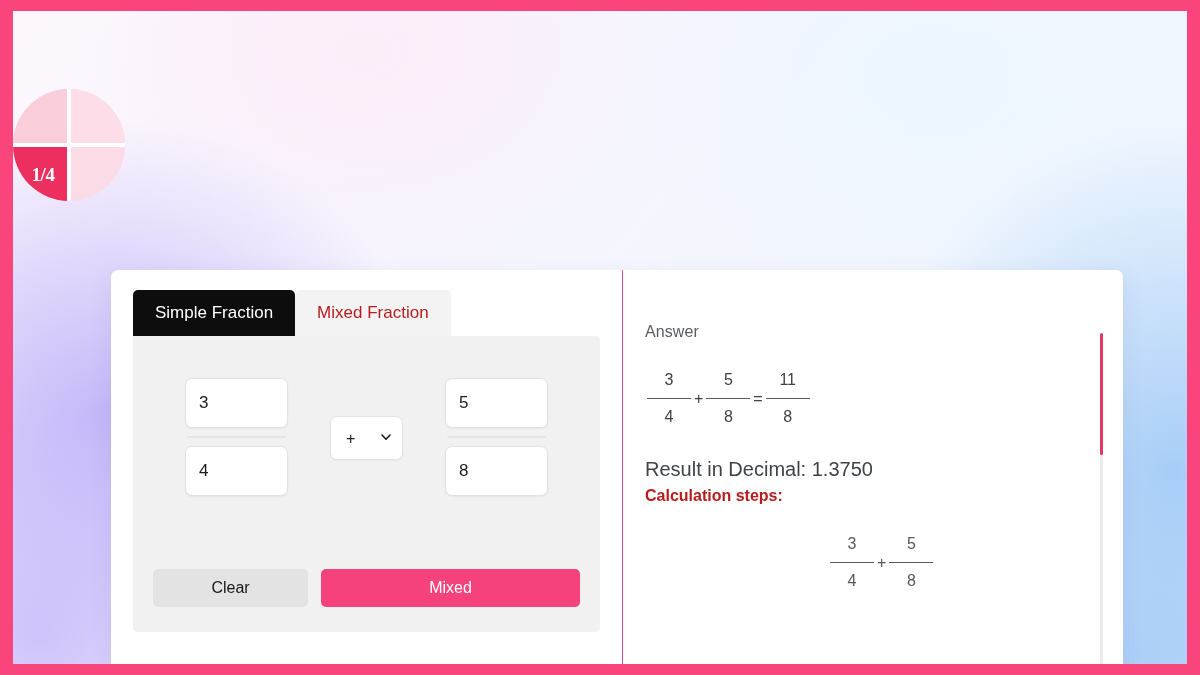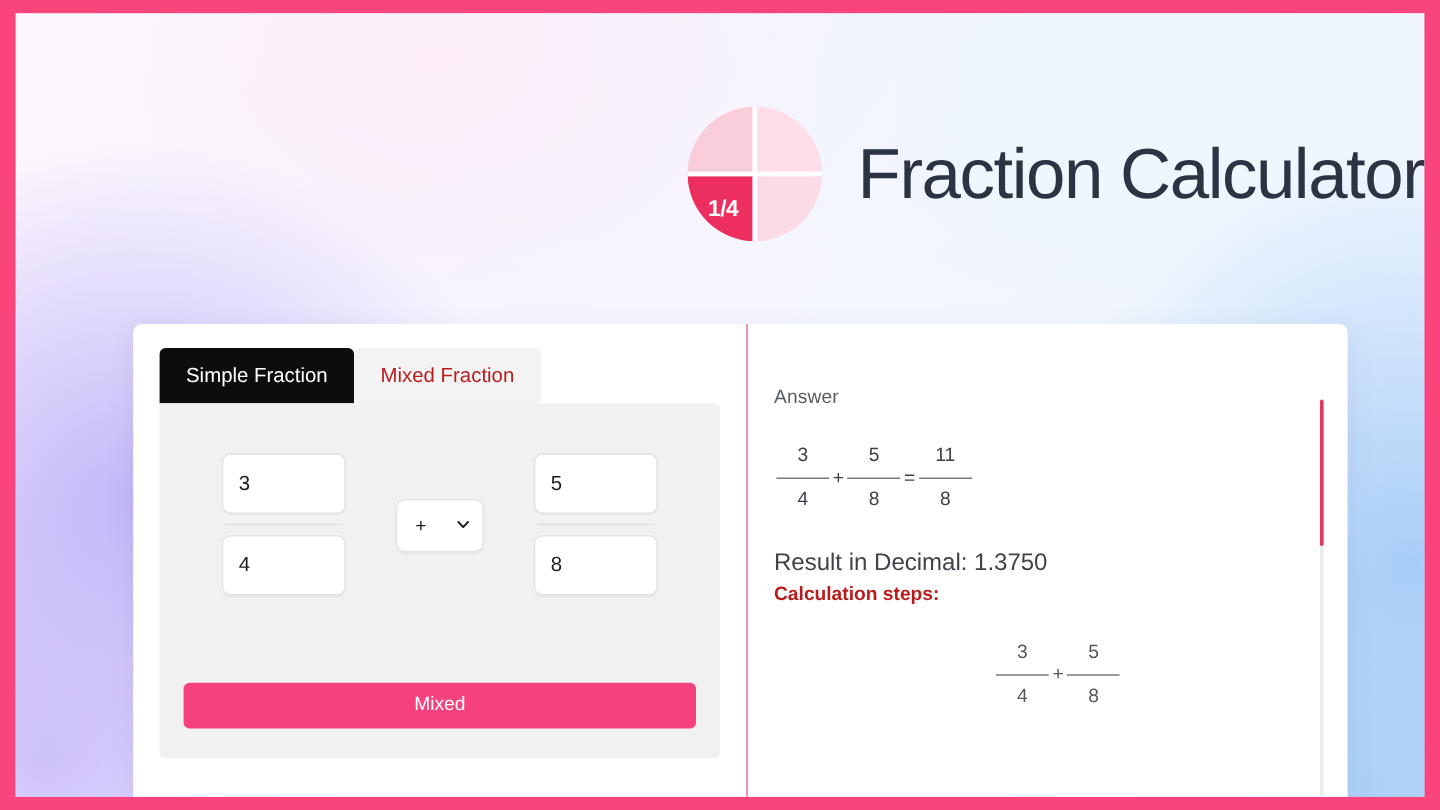--- a/index.html
+++ b/index.html
@@ -36,22 +36,23 @@
       linear-gradient(128deg, #fdf7fd 0%, #f7f4fe 28%, #f4f6fe 52%, #f0f6fe 74%, #eef4fd 100%);
   }
 
   
   #header {
     position: absolute;
     left: 0; top: 78px;
     width: 100%;
     display: flex;
     align-items: center;
-    justify-content: flex-end;
+    justify-content: space-between;
     gap: 30px;
+    font-family: Liberation Serif, serif;
   }
 
   #logo {
     position: relative;
     width: 112px;
     height: 112px;
     border-radius: 50%;
     overflow: hidden;
     background: #fbd9e4;
     flex: 0 0 auto;
@@ -302,21 +303,20 @@
         <div class="quad q-tl"></div>
         <div class="quad q-tr"></div>
         <div class="quad q-br"></div>
         <div class="quad q-bl">
           <span id="logo-frac-label">1/4</span>
         </div>
         <div class="logo-split-v"></div>
         <div class="logo-split-h"></div>
       </div>
 
-      <h1 id="app-title">Fraction Calculator</h1>
     </div>
 
     <div id="card">
 
       <div id="left-panel">
 
         <div id="tabs">
           <div class="tab active">Simple Fraction</div>
           <div class="tab inactive">Mixed Fraction</div>
         </div>
@@ -342,20 +342,21 @@
 
             <div class="fraction-group">
               <input class="frac-input" type="text" value="5" style="">
               <div class="frac-bar"></div>
               <input class="frac-input" type="text" value="8" style="">
             </div>
 
           </div>
 
           <div id="button-row">
+            <button id="clear-button">Clear</button>
             <button id="submit-button">Mixed</button>
           </div>
 
         </div>
       </div>
 
       <div id="right-panel">
 
         <div id="answer-label">Answer</div>
 

